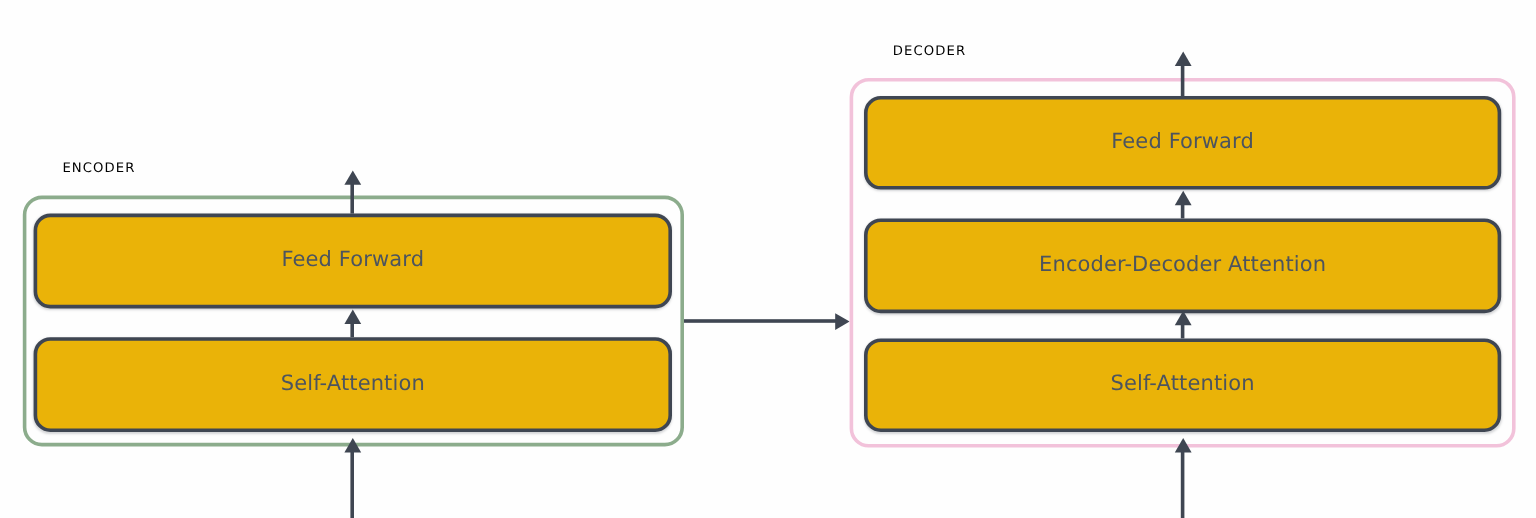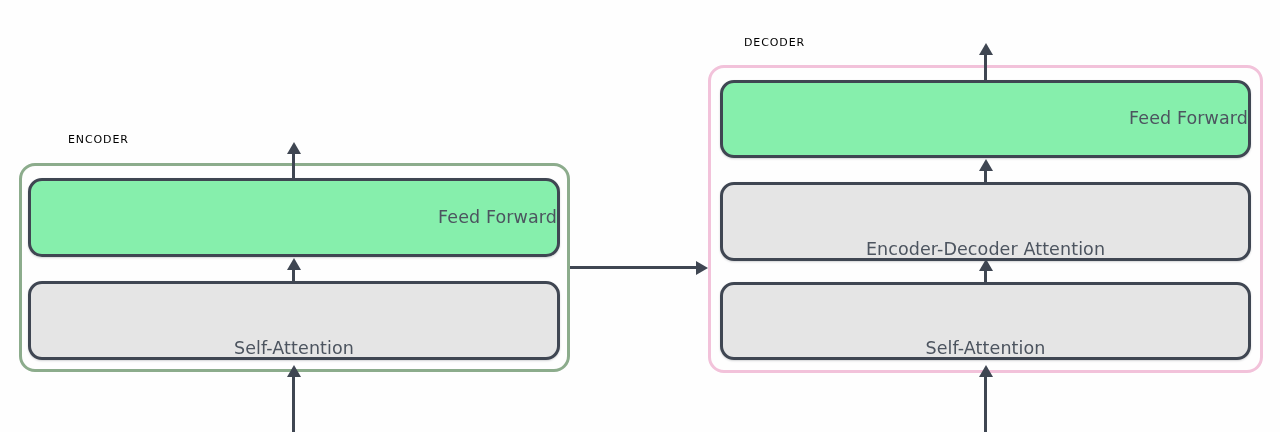--- a/index.html
+++ b/index.html
@@ -47,22 +47,22 @@
     justify-content: center;
     box-shadow: 0 1px 2px rgba(60,64,72,0.22);
   }
   .block-label {
     font-size: 17.5px;
     color: #4c545f;
     letter-spacing: 0.1px;
     white-space: nowrap;
     line-height: 1;
   }
-  .fill-blue  { background: #86efac; justify-content: flex-end; }
-  .fill-peach { background: #e5e5e5; align-items: flex-end; }
+  .fill-blue  { background: #eab308; }
+  .fill-peach { background: #eab308; }
 
   
   .arrow-v {
     position: absolute;
     width: 3px;
     background: #3f4652;
   }
   .arrow-v::after {
     content: "";
     position: absolute;
@@ -89,21 +89,21 @@
     border-top: 7px solid transparent;
     border-bottom: 7px solid transparent;
     border-left: 12px solid #3f4652;
   }
 </style>
 </head>
 <body>
 
 <div id="canvas">
 
-  <div class="group-label" style="left:68px; top:133px;">ENCODER</div>
+  <div class="group-label" style="left:52px; top:133px;">ENCODER</div>
 
   <div class="group" style="left:19px; top:163px; width:551px; height:209px; border-color:#8cac8c;"></div>
 
   <div class="block fill-blue" style="left:28px; top:178px; width:532px; height:79px;">
     <span class="block-label">Feed Forward</span>
   </div>
 
   <div class="block fill-peach" style="left:28px; top:281px; width:532px; height:79px;">
     <span class="block-label">Self-Attention</span>
   </div>

